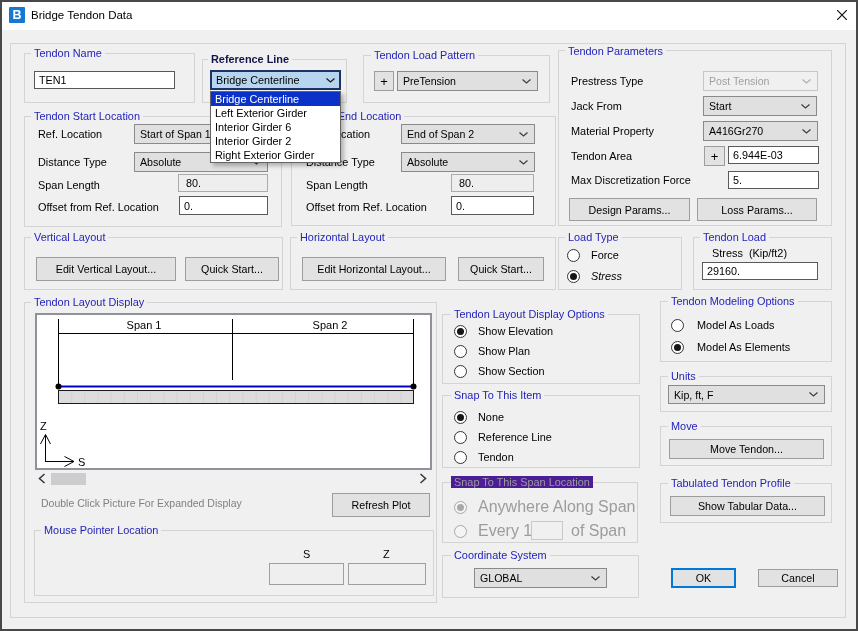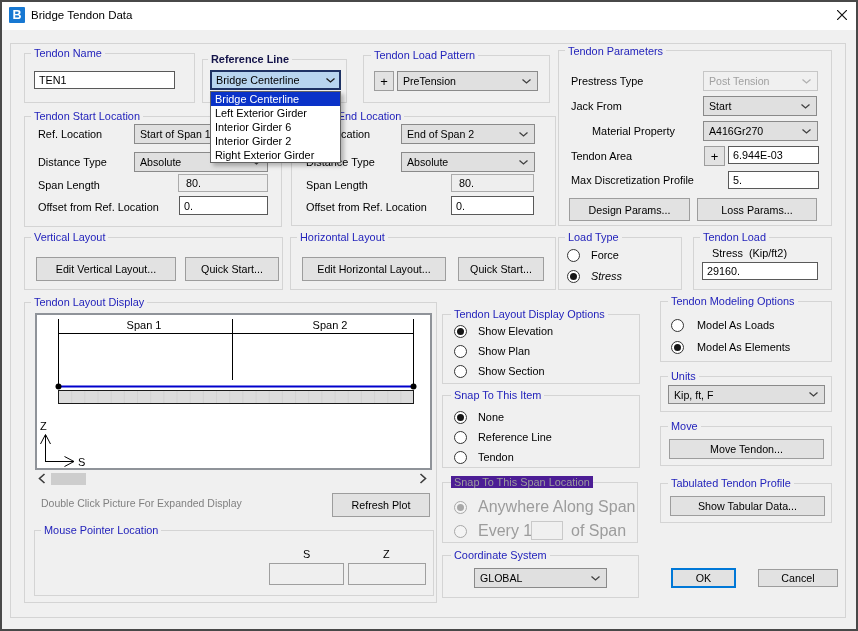--- a/index.html
+++ b/index.html
@@ -52,23 +52,23 @@
     <div class="cb" style="left:397px;top:71px;width:141px;height:20px;">
       <span>PreTension</span>
       <svg class="ch" viewBox="0 0 9 5" width="9" height="5">
         <polyline points="0.5,0.5 4.5,4 8.5,0.5" fill="none" stroke="#404040" stroke-width="1.3"></polyline>
       </svg>
     </div>
     <div class="g" style="left:558px;top:50px;width:274px;height:176px;"></div>
     <div class="gl" style="left:565px;top:45px;">Tendon Parameters</div>
     <div class="lbl" style="left:571px;top:74px;">Prestress Type</div>
     <div class="lbl" style="left:571px;top:99px;">Jack From</div>
-    <div class="lbl" style="left:571px;top:124px;margin-left:21px;">Material Property</div>
+    <div class="lbl" style="left:571px;top:124px;">Material Property</div>
     <div class="lbl" style="left:571px;top:149px;">Tendon Area</div>
-    <div class="lbl" style="left:571px;top:173px;">Max Discretization Profile</div>
+    <div class="lbl" style="left:571px;top:173px;">Max Discretization Force</div>
     <div class="cbd" style="left:703px;top:71px;width:115px;height:20px;">
       <span>Post Tension</span>
       <svg class="ch" viewBox="0 0 9 5" width="9" height="5">
         <polyline points="0.5,0.5 4.5,4 8.5,0.5" fill="none" stroke="#b0b0b0" stroke-width="1.3"></polyline>
       </svg>
     </div>
     <div class="cb" style="left:703px;top:96px;width:114px;height:20px;">
       <span>Start</span>
       <svg class="ch" viewBox="0 0 9 5" width="9" height="5">
         <polyline points="0.5,0.5 4.5,4 8.5,0.5" fill="none" stroke="#404040" stroke-width="1.3"></polyline>

